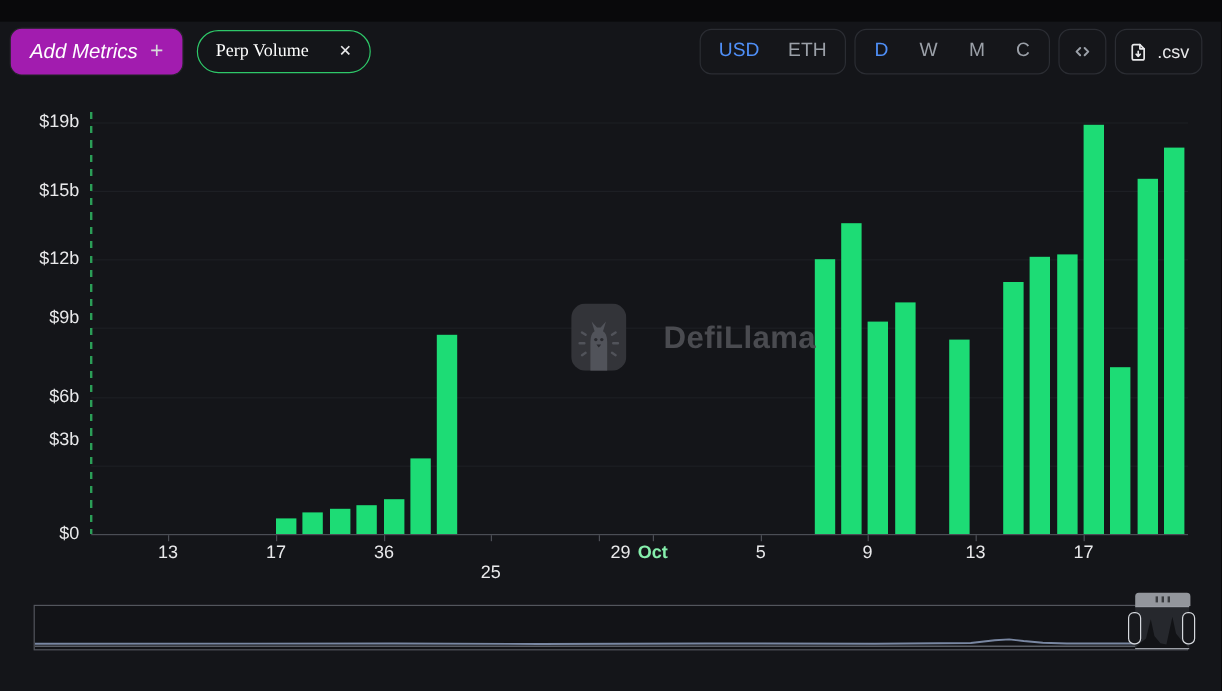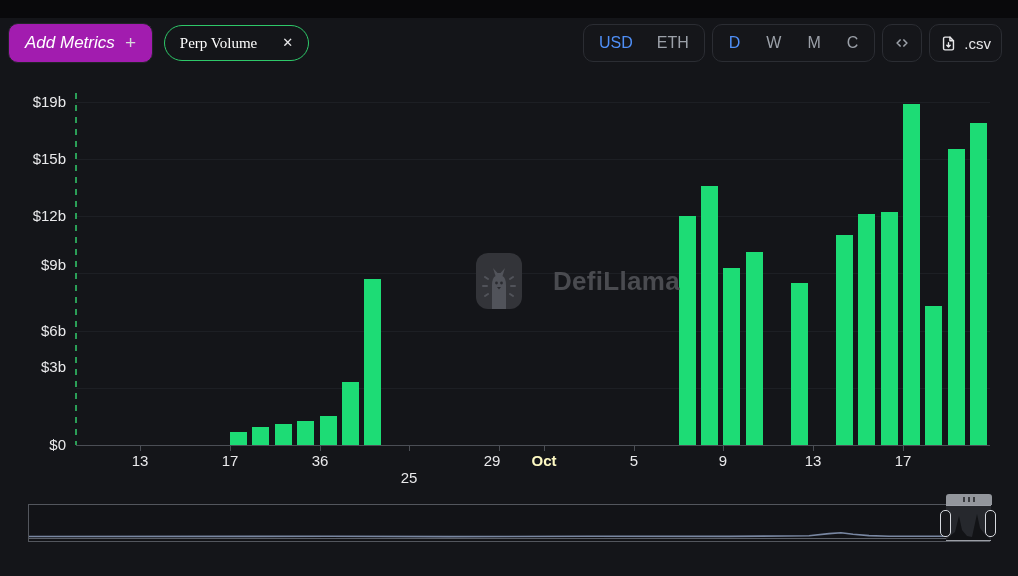--- a/index.html
+++ b/index.html
@@ -27,21 +27,21 @@
 
   
   #plot{position:absolute;inset:0;}
   .ylab{position:absolute;width:58px;left:8px;text-align:right;font-size:15px;color:#e9e9eb;}
   .grid{position:absolute;left:76px;width:914px;height:1px;background:#1d1f24;}
   .yaxis-dash{position:absolute;left:75px;top:93px;width:2px;height:352px;
               background:repeating-linear-gradient(to bottom,#2b9e57 0 6px,transparent 6px 12px);}
   .baseline{position:absolute;left:76px;top:445px;width:914px;height:1px;background:#4b4e55;}
   .xtick{position:absolute;top:446px;width:1px;height:5px;background:#4b4e55;}
   .xlab{position:absolute;top:452px;width:60px;text-align:center;font-size:15px;color:#e9e9eb;}
-  .xlab.bold{font-weight:700;color:#fef9c3;}
+  .xlab.bold{font-weight:700;color:#86efac;}
   .bar{position:absolute;width:17px;background:#1ddc75;}
 
   
   .wm{position:absolute;left:452px;top:253px;display:flex;align-items:center;gap:31px;opacity:.95;margin-left:24px;}
   .wm-text{font-size:26px;font-weight:700;color:#4d4e53;letter-spacing:.3px;}
 
   
   .minimap{position:absolute;left:28px;top:504px;width:962px;height:38px;
            border:1px solid #53565d;box-sizing:border-box;background:#121317;}
   .brush-window{position:absolute;left:917px;top:0;width:45px;height:36px;background:#26282d;
@@ -114,21 +114,21 @@
       <div class="ylab" style="top: 93px;">$19b</div>
       <div class="xtick" style="left: 140px;"></div>
       <div class="xlab" style="left: 110px;">13</div>
       <div class="xtick" style="left: 230px;"></div>
       <div class="xlab" style="left: 200px;">17</div>
       <div class="xtick" style="left: 320px;"></div>
       <div class="xlab" style="left: 290px;">36</div>
       <div class="xtick" style="left: 409px;"></div>
       <div class="xlab" style="left: 379px; margin-top: 17px;">25</div>
       <div class="xtick" style="left: 499px;"></div>
-      <div class="xlab" style="left: 462px;">29</div>
+      <div class="xlab" style="left: 487px;">29</div>
       <div class="xtick" style="left: 544px;"></div>
       <div class="xlab bold" style="left: 514px;">Oct</div>
       <div class="xtick" style="left: 634px;"></div>
       <div class="xlab" style="left: 604px;">5</div>
       <div class="xtick" style="left: 723px;"></div>
       <div class="xlab" style="left: 693px;">9</div>
       <div class="xtick" style="left: 813px;"></div>
       <div class="xlab" style="left: 783px;">13</div>
       <div class="xtick" style="left: 903px;"></div>
       <div class="xlab" style="left: 873px;">17</div>

